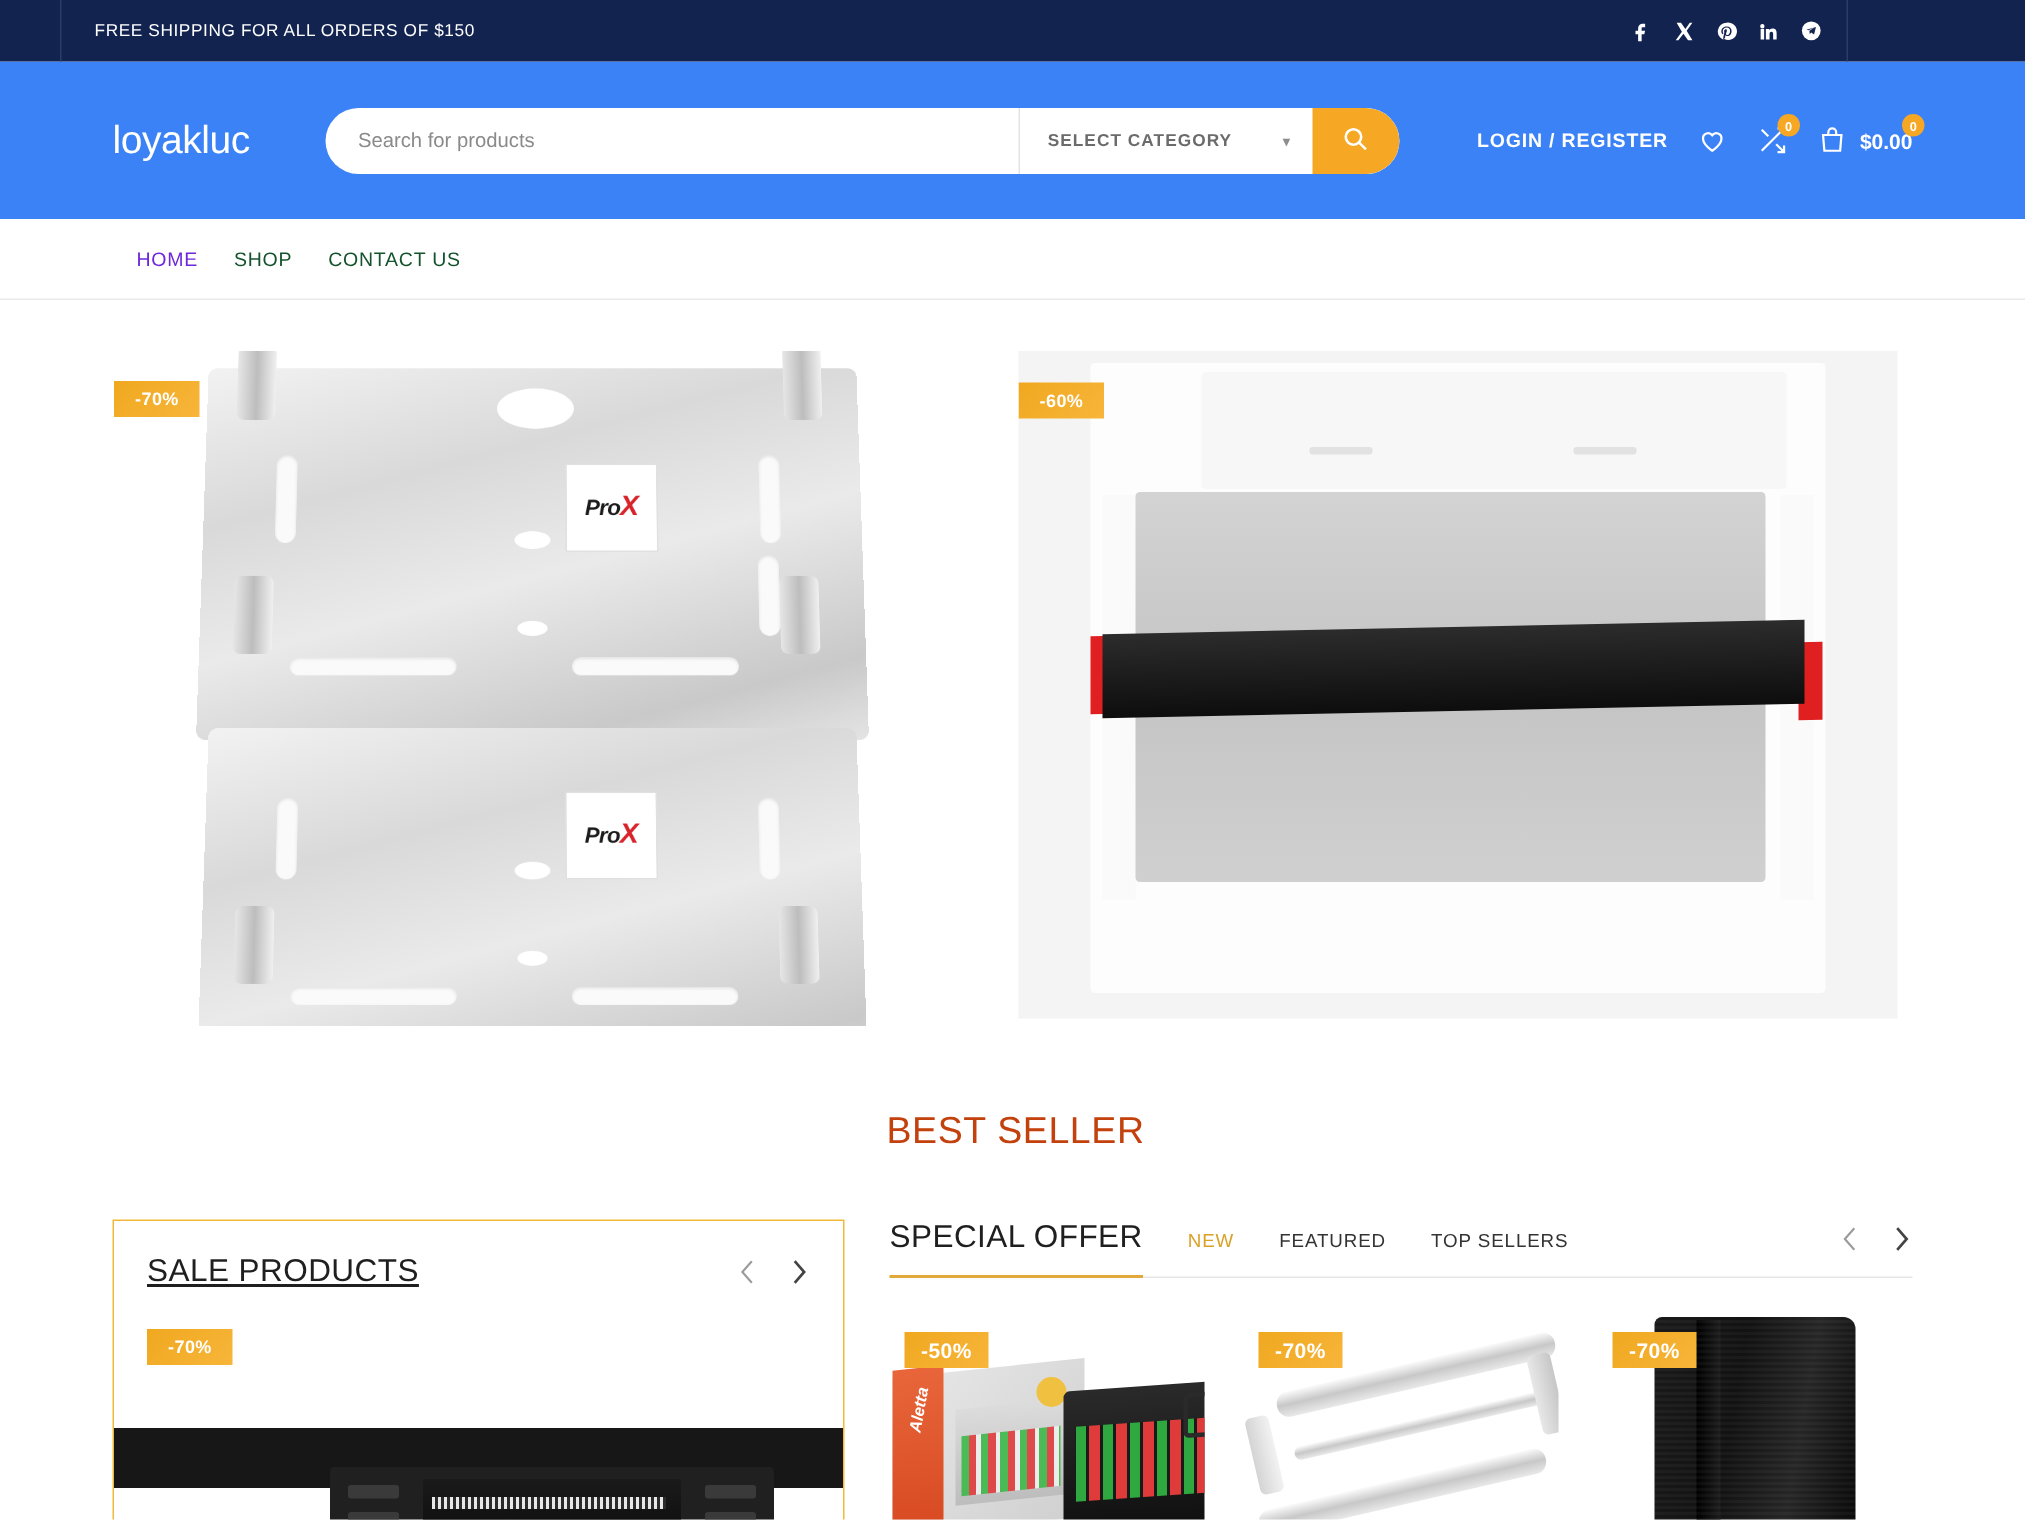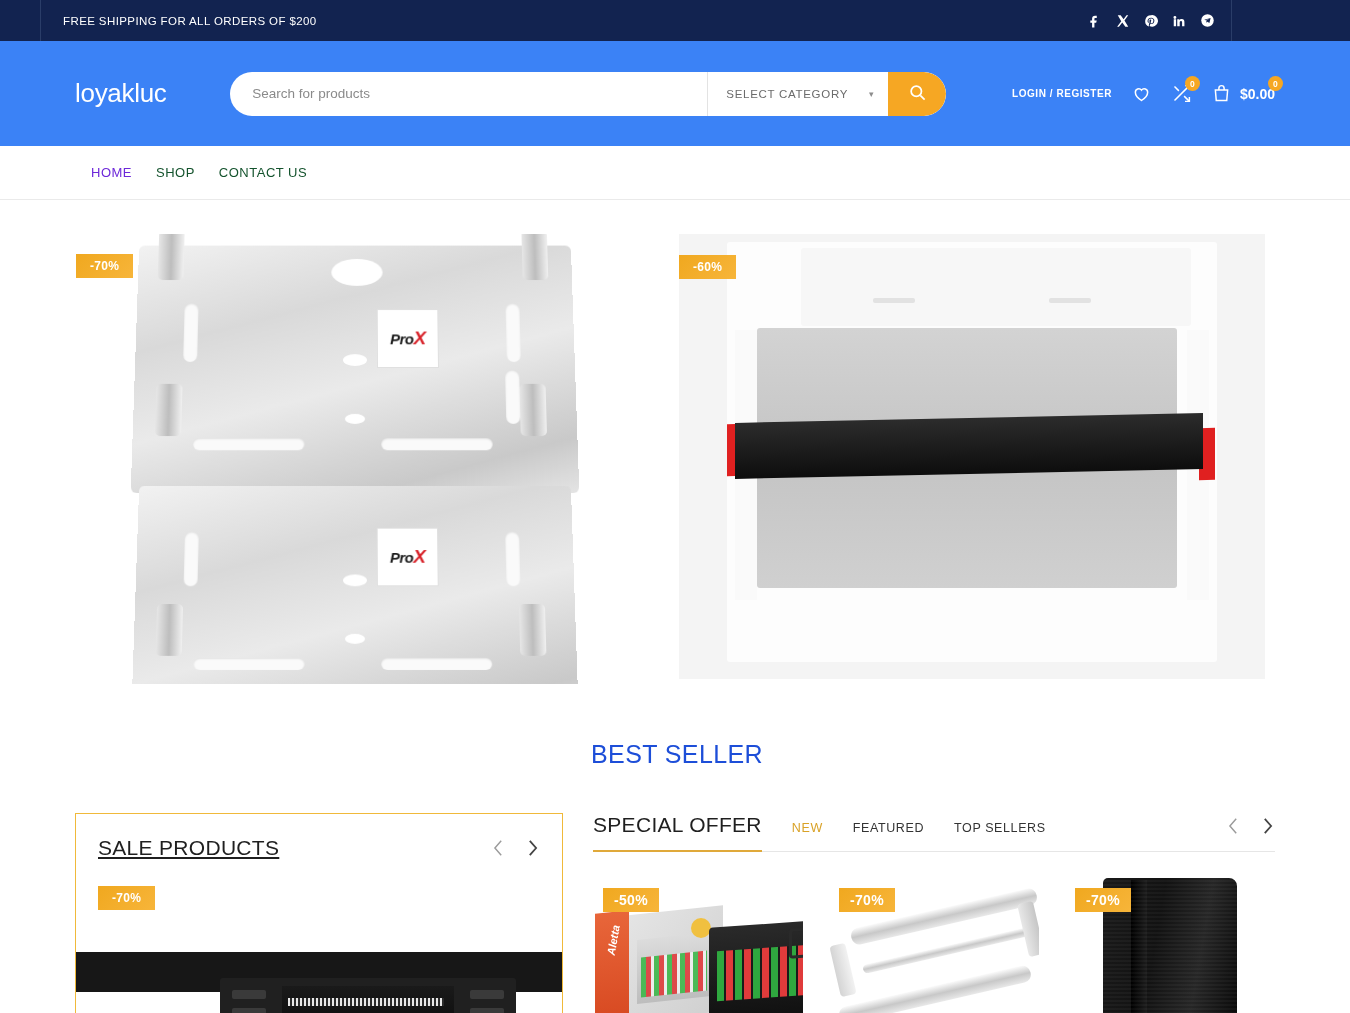--- a/index.html
+++ b/index.html
@@ -86,29 +86,30 @@
     padding: 0 22px;
     font-size: 13.5px;
     color: #444;
     font-family: "Liberation Sans", sans-serif;
     background: transparent;
   }
   .search-input::placeholder { color: #8a8a8a; }
   .cat-select {
     display: flex;
     align-items: center;
-    gap: 21px;
+    gap: 34px;
     height: 100%;
     padding: 0 14px 0 18px;
     border-left: 1px solid #e3e3e3;
     font-size: 11.5px;
     letter-spacing: 0.7px;
     color: #6b6b6b;
     white-space: nowrap;
     cursor: pointer;
+    font-weight: bold;
   }
   .chev { font-size: 9px; color: #8d8d8d; }
   .search-btn {
     width: 58px; height: 44px;
     background: #f6a723;
     border: none;
     border-top-right-radius: 26px;
     border-bottom-right-radius: 26px;
     display: flex; align-items: center; justify-content: center;
     cursor: pointer;
@@ -116,21 +117,21 @@
   .search-btn svg { stroke: #ffffff; fill: none; stroke-width: 2.2; }
 
   .header-right {
     display: flex;
     align-items: center;
     gap: 19px;
     margin-left: 24px;
   }
   .login-link {
     color: #ffffff;
-    font-size: 10px;
+    font-size: 13px;
     font-weight: 700;
     letter-spacing: 0.55px;
     white-space: nowrap;
     cursor: pointer;
   }
   .icon-btn {
     position: relative;
     display: flex;
     align-items: center;
     cursor: pointer;
@@ -291,21 +292,21 @@
   
   .bestseller {
     width: 1200px; margin: 0 auto;
     padding-left: 516px;
     margin-top: 56px;
   }
   .bestseller h2 {
     font-size: 25px;
     font-weight: 400;
     letter-spacing: 0.4px;
-    color: #1d4ed8;
+    color: #c2410c;
   }
 
   
   .lower {
     width: 1200px; margin: 44px auto 0;
     display: flex;
     gap: 30px;
     align-items: flex-start;
   }
   .sale-box {
@@ -459,21 +460,21 @@
   .speaker-grille {
     position:absolute; inset:0;
     background: repeating-linear-gradient(0deg, rgba(255,255,255,.035) 0 2px, transparent 2px 4px);
   }
 </style>
 </head>
 <body>
 
 <div class="topbar">
   <div class="topbar-inner">
-    <div class="topbar-text">FREE SHIPPING FOR ALL ORDERS OF $200</div>
+    <div class="topbar-text">FREE SHIPPING FOR ALL ORDERS OF $150</div>
     <div class="social">
       <span class="soc">
         <svg width="14" height="14" viewBox="0 0 24 24">
             <path d="M15 3h-3a5 5 0 0 0-5 5v3H4v4h3v8h4v-8h3l1-4h-4V8a1 1 0 0 1 1-1h3z"></path>
           </svg>
       </span>
       <span class="soc">
         <svg width="14" height="14" viewBox="0 0 24 24">
             <path d="M3 2h5l5 7 5-7h3l-6.5 9L21 22h-5l-5.2-7.3L5 22H2l7-9.6L3 2z"></path>
           </svg>

